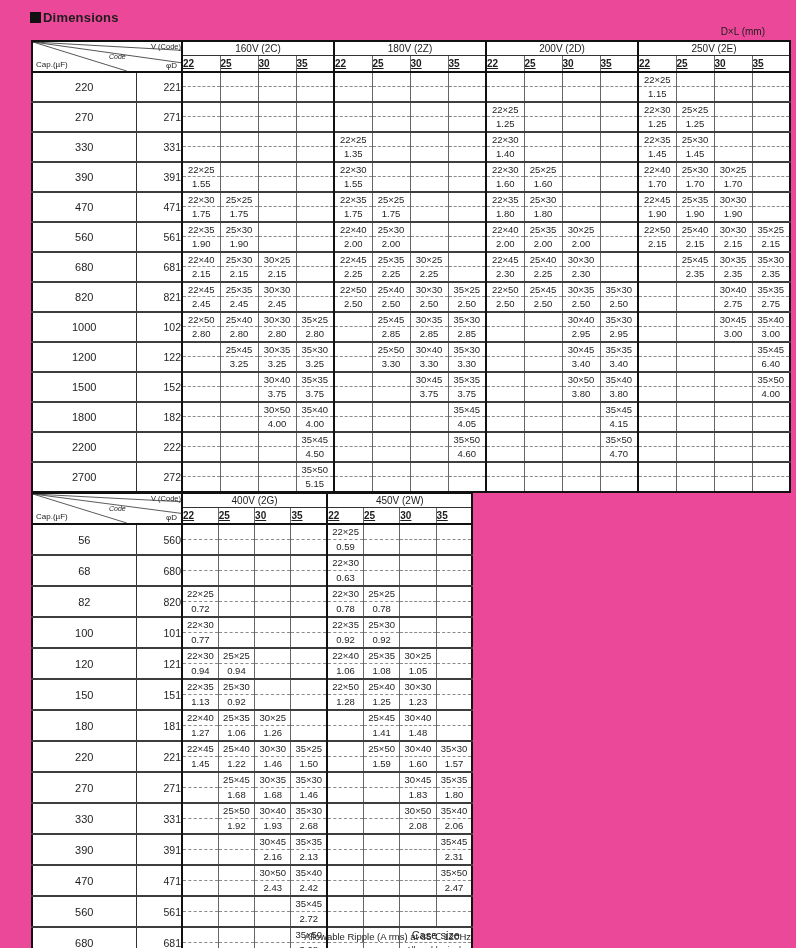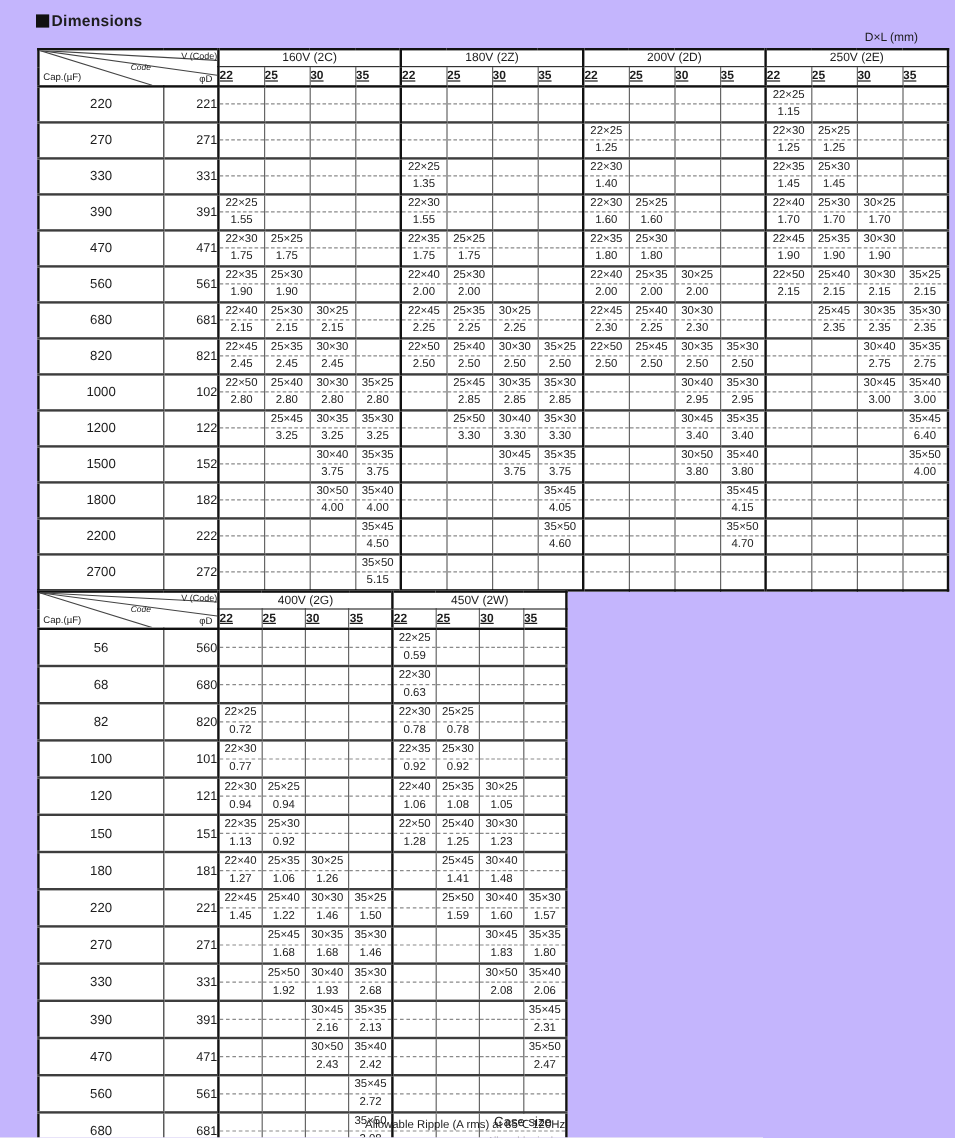--- a/index.html
+++ b/index.html
@@ -1,16 +1,16 @@
 <!DOCTYPE html>
 <html><head>
 <meta charset="utf-8">
 <style>
   html,body{margin:0;padding:0;background:#f4f4f2;}
-  .page{position:relative;width:796px;height:948px;background:#c4b5fd;overflow:hidden;
+  .page{position:relative;width:796px;height:948px;background:#ec4899;overflow:hidden;
         font-family:"Liberation Sans",sans-serif;color:#1d1d1d;}
   .title-row{position:absolute;left:30px;top:10px;display:flex;align-items:center;gap:2px;}
   .sq{display:inline-block;width:11px;height:11px;background:#111;}
   .title-text{font-size:13px;font-weight:bold;letter-spacing:0.2px;}
   .unit{position:absolute;right:31px;top:26px;font-size:10px;font-weight:normal;}
   #t1-mount{position:absolute;left:31px;top:40px;}
   #t2-mount{position:absolute;left:31px;top:492px;}
   .footer{position:absolute;top:930px;right:325px;font-size:9.5px;}
 
   table.dim-table{border-collapse:collapse;table-layout:fixed;background:#fff;

